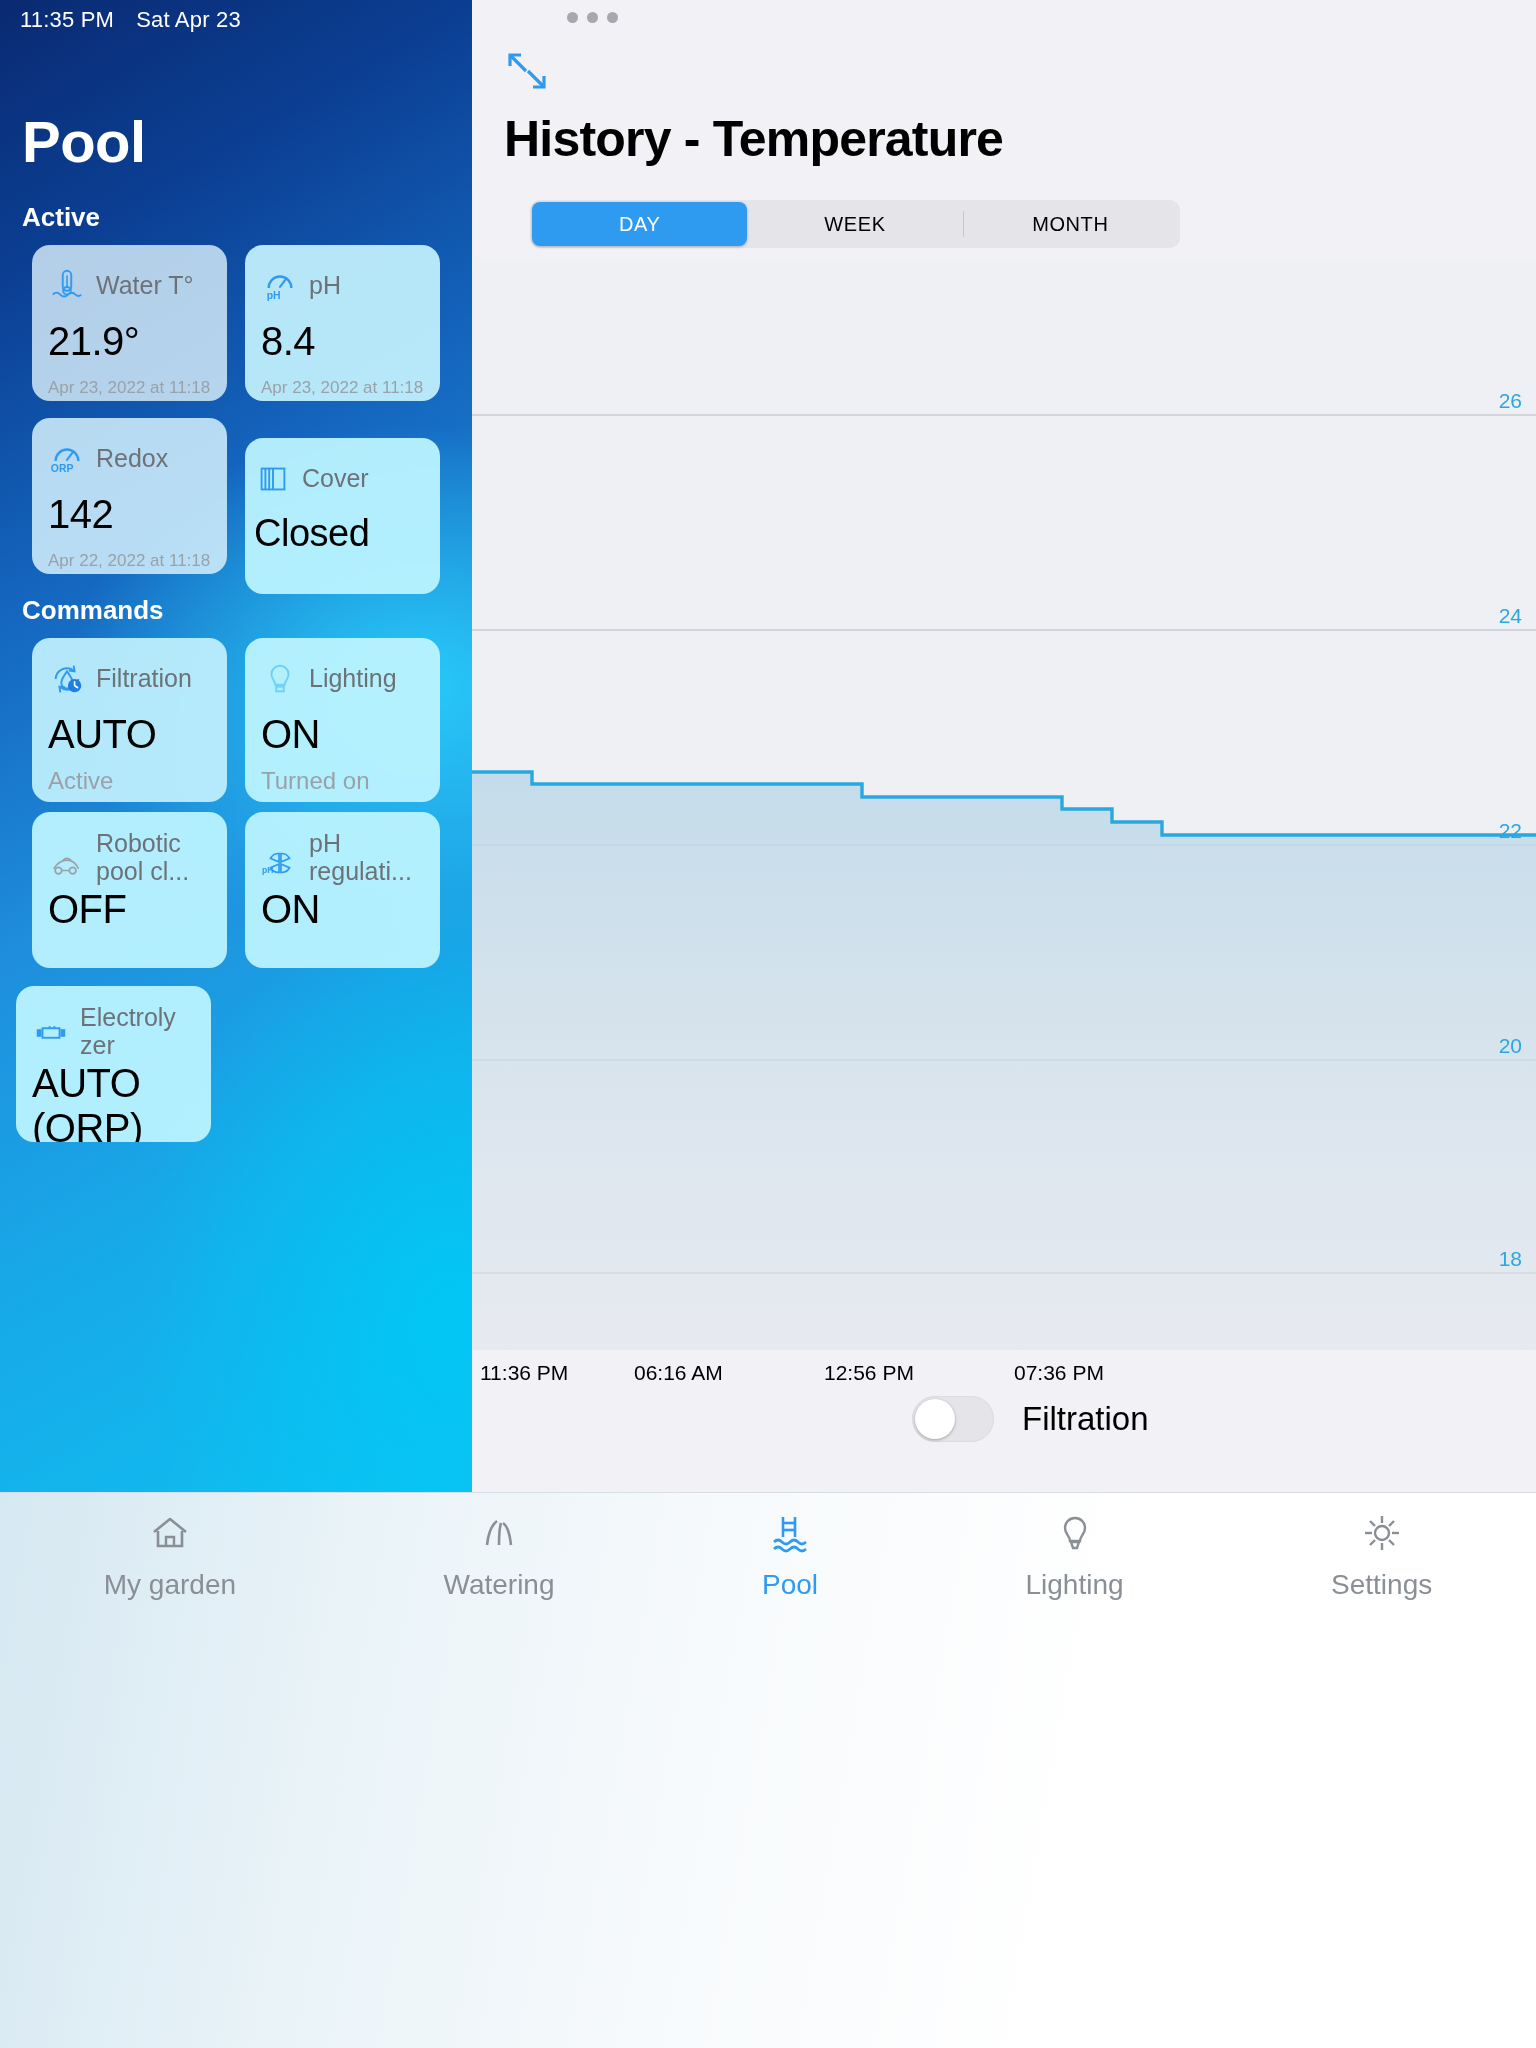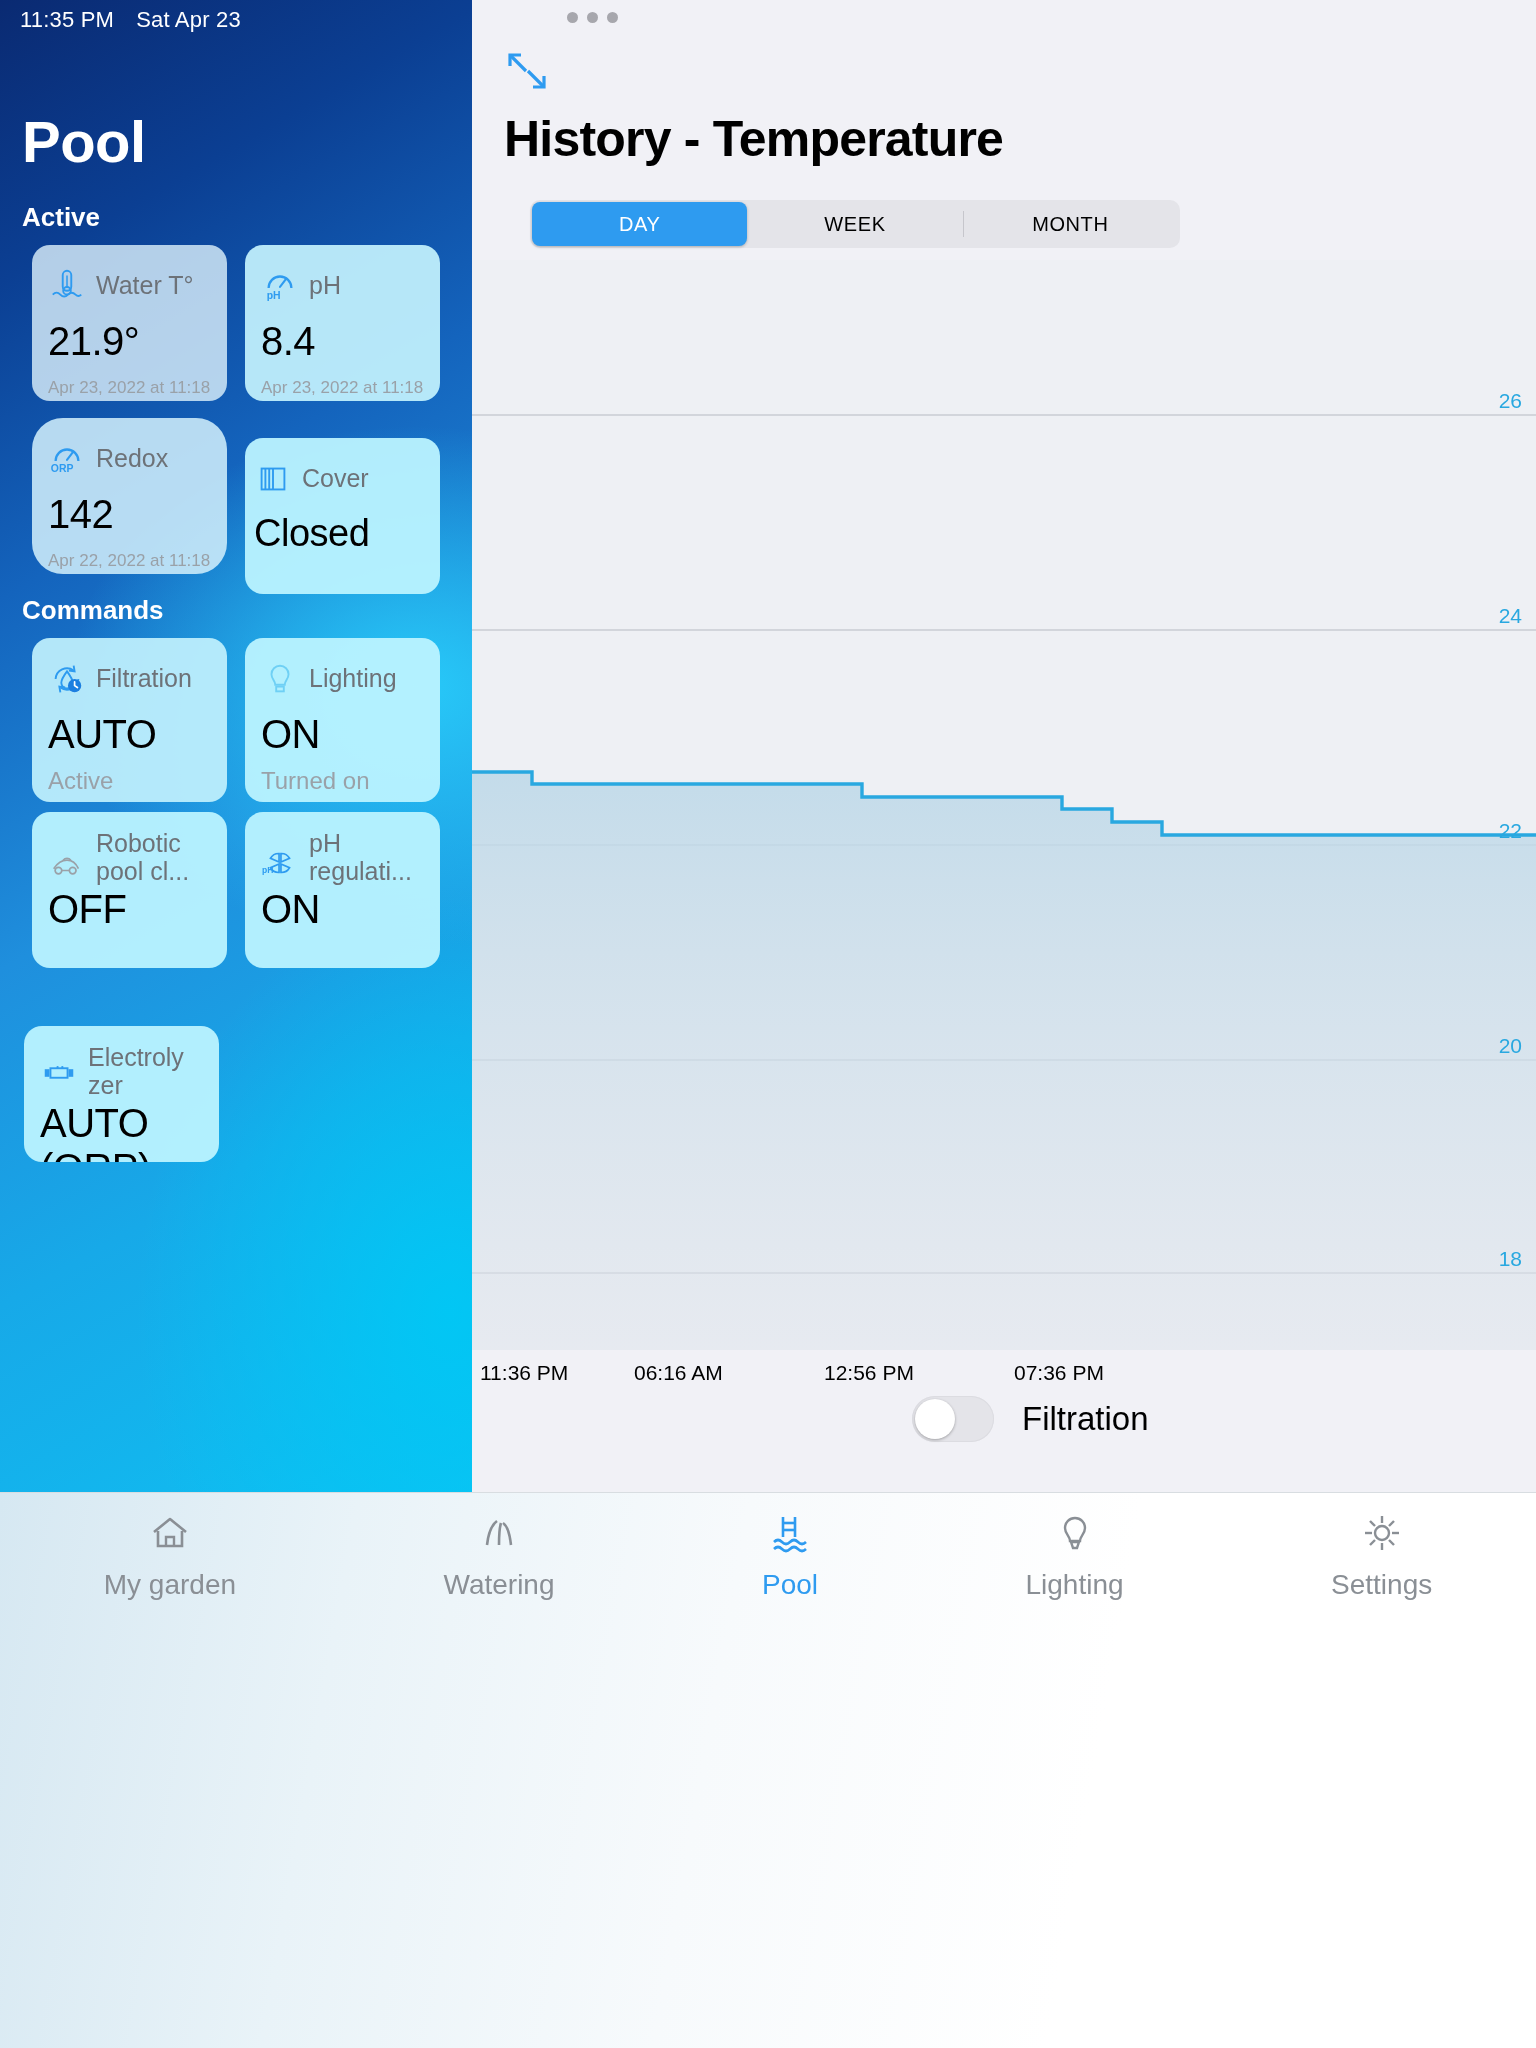--- a/index.html
+++ b/index.html
@@ -151,21 +151,21 @@
           <path d="M8 22 a12 12 0 0 1 24 0" fill="none" stroke="#2e9bf0" stroke-width="2.4"></path>
           <line x1="20" y1="21" x2="26" y2="13" stroke="#2e9bf0" stroke-width="2.2" stroke-linecap="round"></line>
           <text x="6" y="34" font-size="11" font-weight="bold" fill="#2e9bf0" font-family="Liberation Sans, sans-serif">pH</text>
         </svg>
         <span class="lbl">pH</span>
       </div>
       <div class="val">8.4</div>
       <div class="sub">Apr 23, 2022 at 11:18 AM</div>
     </div>
 
-    <div class="card" style="left:32px;top:418px;width:195px;height:156px;background:rgba(206,237,251,.88);border-radius:31px;">
+    <div class="card" style="left:32px;top:418px;width:195px;height:156px;background:rgba(206,237,251,.88);">
       <div class="head">
         <svg class="icon" viewBox="0 0 40 40">
           <path d="M8 22 a12 12 0 0 1 24 0" fill="none" stroke="#2e9bf0" stroke-width="2.4"></path>
           <line x1="20" y1="21" x2="26" y2="13" stroke="#2e9bf0" stroke-width="2.2" stroke-linecap="round"></line>
           <text x="3" y="34" font-size="11" font-weight="bold" fill="#2e9bf0" font-family="Liberation Sans, sans-serif">ORP</text>
         </svg>
         <span class="lbl">Redox</span>
       </div>
       <div class="val">142</div>
       <div class="sub">Apr 22, 2022 at 11:18 AM</div>
@@ -236,21 +236,21 @@
           <path d="M21 19 l9 -4 a10 10 0 0 0 -9 -5z" fill="none" stroke="#2e9bf0" stroke-width="1.8"></path>
           <path d="M21 21 l9 4 a10 10 0 0 1 -9 5z" fill="none" stroke="#2e9bf0" stroke-width="1.8"></path>
           <path d="M19 21 l-9 4 a10 10 0 0 0 9 5z" fill="none" stroke="#2e9bf0" stroke-width="1.8"></path>
           <text x="1" y="31" font-size="9" font-weight="bold" fill="#2e9bf0" font-family="Liberation Sans, sans-serif">pH</text>
         </svg>
         <span class="lbl">pH regulati...</span>
       </div>
       <div class="val" style="margin-top:2px;">ON</div>
     </div>
 
-    <div class="card" style="left:24px;top:986px;width:195px;height:136px;background:rgba(186,243,255,.95);margin-top:40px;">
+    <div class="card" style="left:16px;top:986px;width:195px;height:156px;background:rgba(186,243,255,.95);">
       <div class="head" style="align-items:flex-start;">
         <svg class="icon" style="margin-top:10px;" viewBox="0 0 40 40">
           <rect x="11" y="15" width="18" height="10" fill="none" stroke="#2e9bf0" stroke-width="2"></rect>
           <rect x="5" y="16" width="5" height="8" fill="#2e9bf0"></rect>
           <rect x="30" y="16" width="5" height="8" fill="#2e9bf0"></rect>
           <path d="M17 14 q1.5 -3 3 0 a2 2 0 0 1 -3 0z" fill="#2e9bf0"></path>
           <path d="M22 14 q1.5 -3 3 0 a2 2 0 0 1 -3 0z" fill="#2e9bf0"></path>
         </svg>
         <span class="lbl">Electroly zer</span>
       </div>

